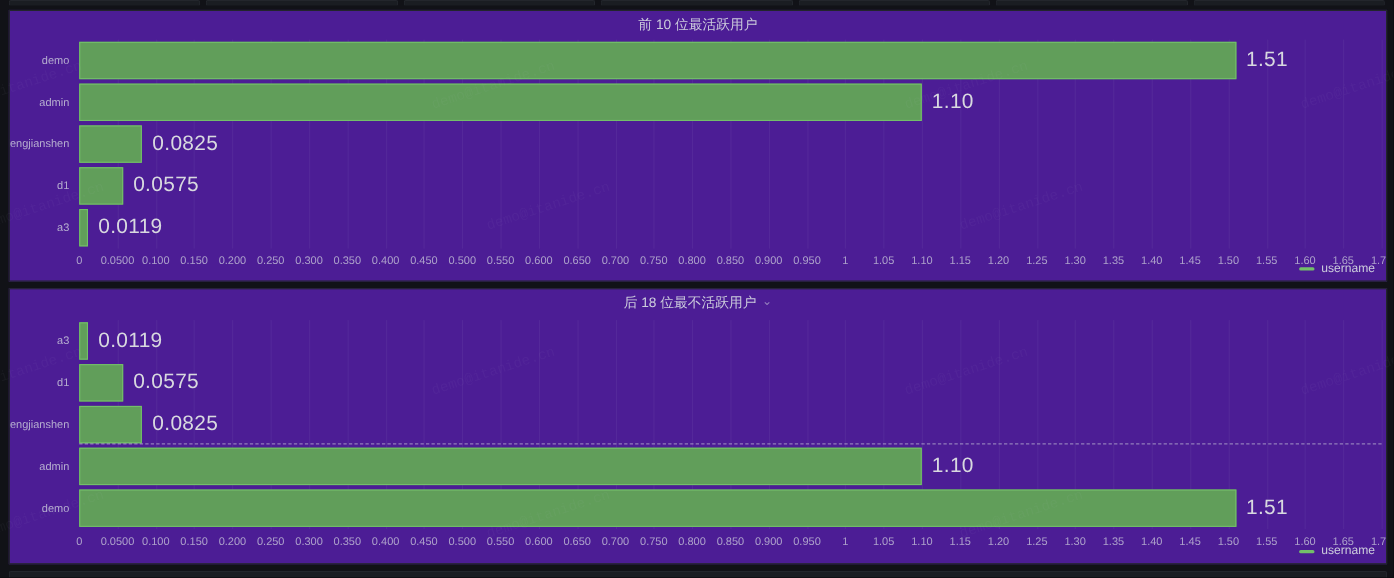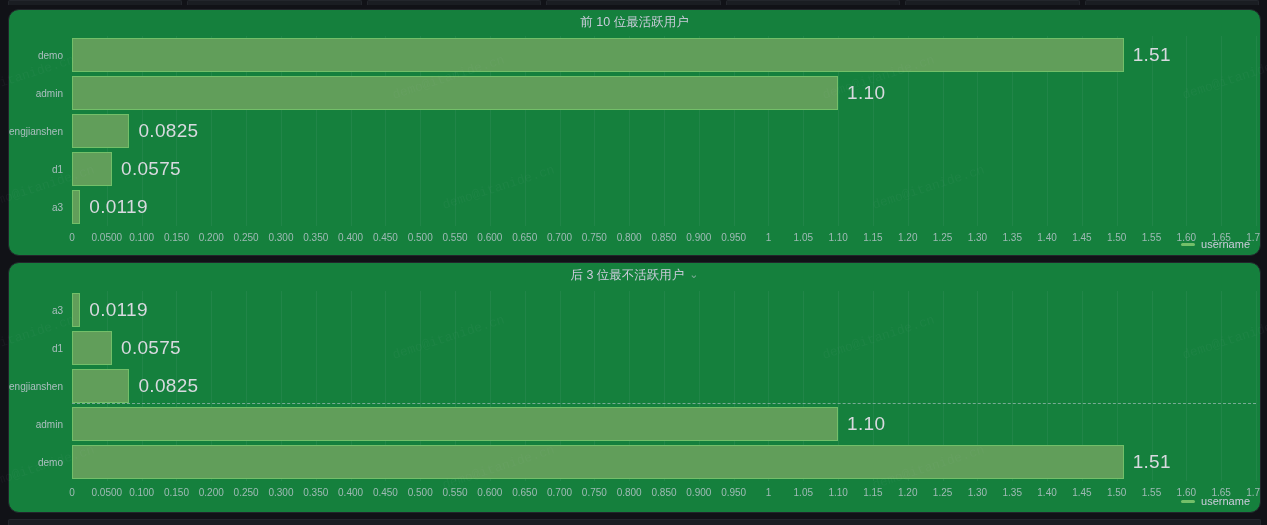--- a/index.html
+++ b/index.html
@@ -8,22 +8,22 @@
     background:#111217;
     font-family:"Liberation Sans","DejaVu Sans",sans-serif;
     -webkit-font-smoothing:antialiased;
   }
   
   .top-strip{position:absolute;left:8px;top:0;width:1251px;height:5px;display:flex;gap:5px;}
   .top-strip .stub{flex:1;background:#1a1d22;border:1px solid #23262c;border-bottom:none;border-radius:2px 2px 0 0;}
   .bottom-strip{position:absolute;left:8px;top:519px;width:1251px;height:6px;background:#1a1d22;border:1px solid #23262c;border-bottom:none;border-radius:2px 2px 0 0;}
 
   .panel{
-    position:absolute;left:8px;width:1251px;background:#15803d;
-    border:1px solid #22252b;border-radius:11px;overflow:hidden;
+    position:absolute;left:8px;width:1251px;background:#4c1d95;
+    border:1px solid #22252b;border-radius:0;overflow:hidden;
   }
   .panel.p0{top:9px;height:245px;}
   .panel.p1{top:262px;height:249px;}
 
   .panel-title{
     position:absolute;left:0;right:0;top:0;height:24px;
     display:flex;align-items:center;justify-content:center;
     color:#ccccdc;font-size:12.5px;font-weight:500;cursor:pointer;gap:5px;
   }
   .caret{color:rgba(204,204,220,.55);font-size:11px;line-height:1;margin-top:-2px;}
@@ -187,21 +187,21 @@
         <span class="tick" style="left: 100%;">1.70</span>
       </div>
     <div class="legend">
       <span class="legend-swatch"></span>
       <span class="legend-label">username</span>
     </div>
   </div>
 
   <div class="panel p1">
     <div class="panel-title">
-      <span>后 3 位最不活跃用户</span>
+      <span>后 18 位最不活跃用户</span>
       <span class="caret">⌄</span>
     </div>
     <div class="plot">
         <div class="gridline" style="left: 2.94118%;"></div>
         <div class="gridline" style="left: 5.88235%;"></div>
         <div class="gridline" style="left: 8.82353%;"></div>
         <div class="gridline" style="left: 11.7647%;"></div>
         <div class="gridline" style="left: 14.7059%;"></div>
         <div class="gridline" style="left: 17.6471%;"></div>
         <div class="gridline" style="left: 20.5882%;"></div>

